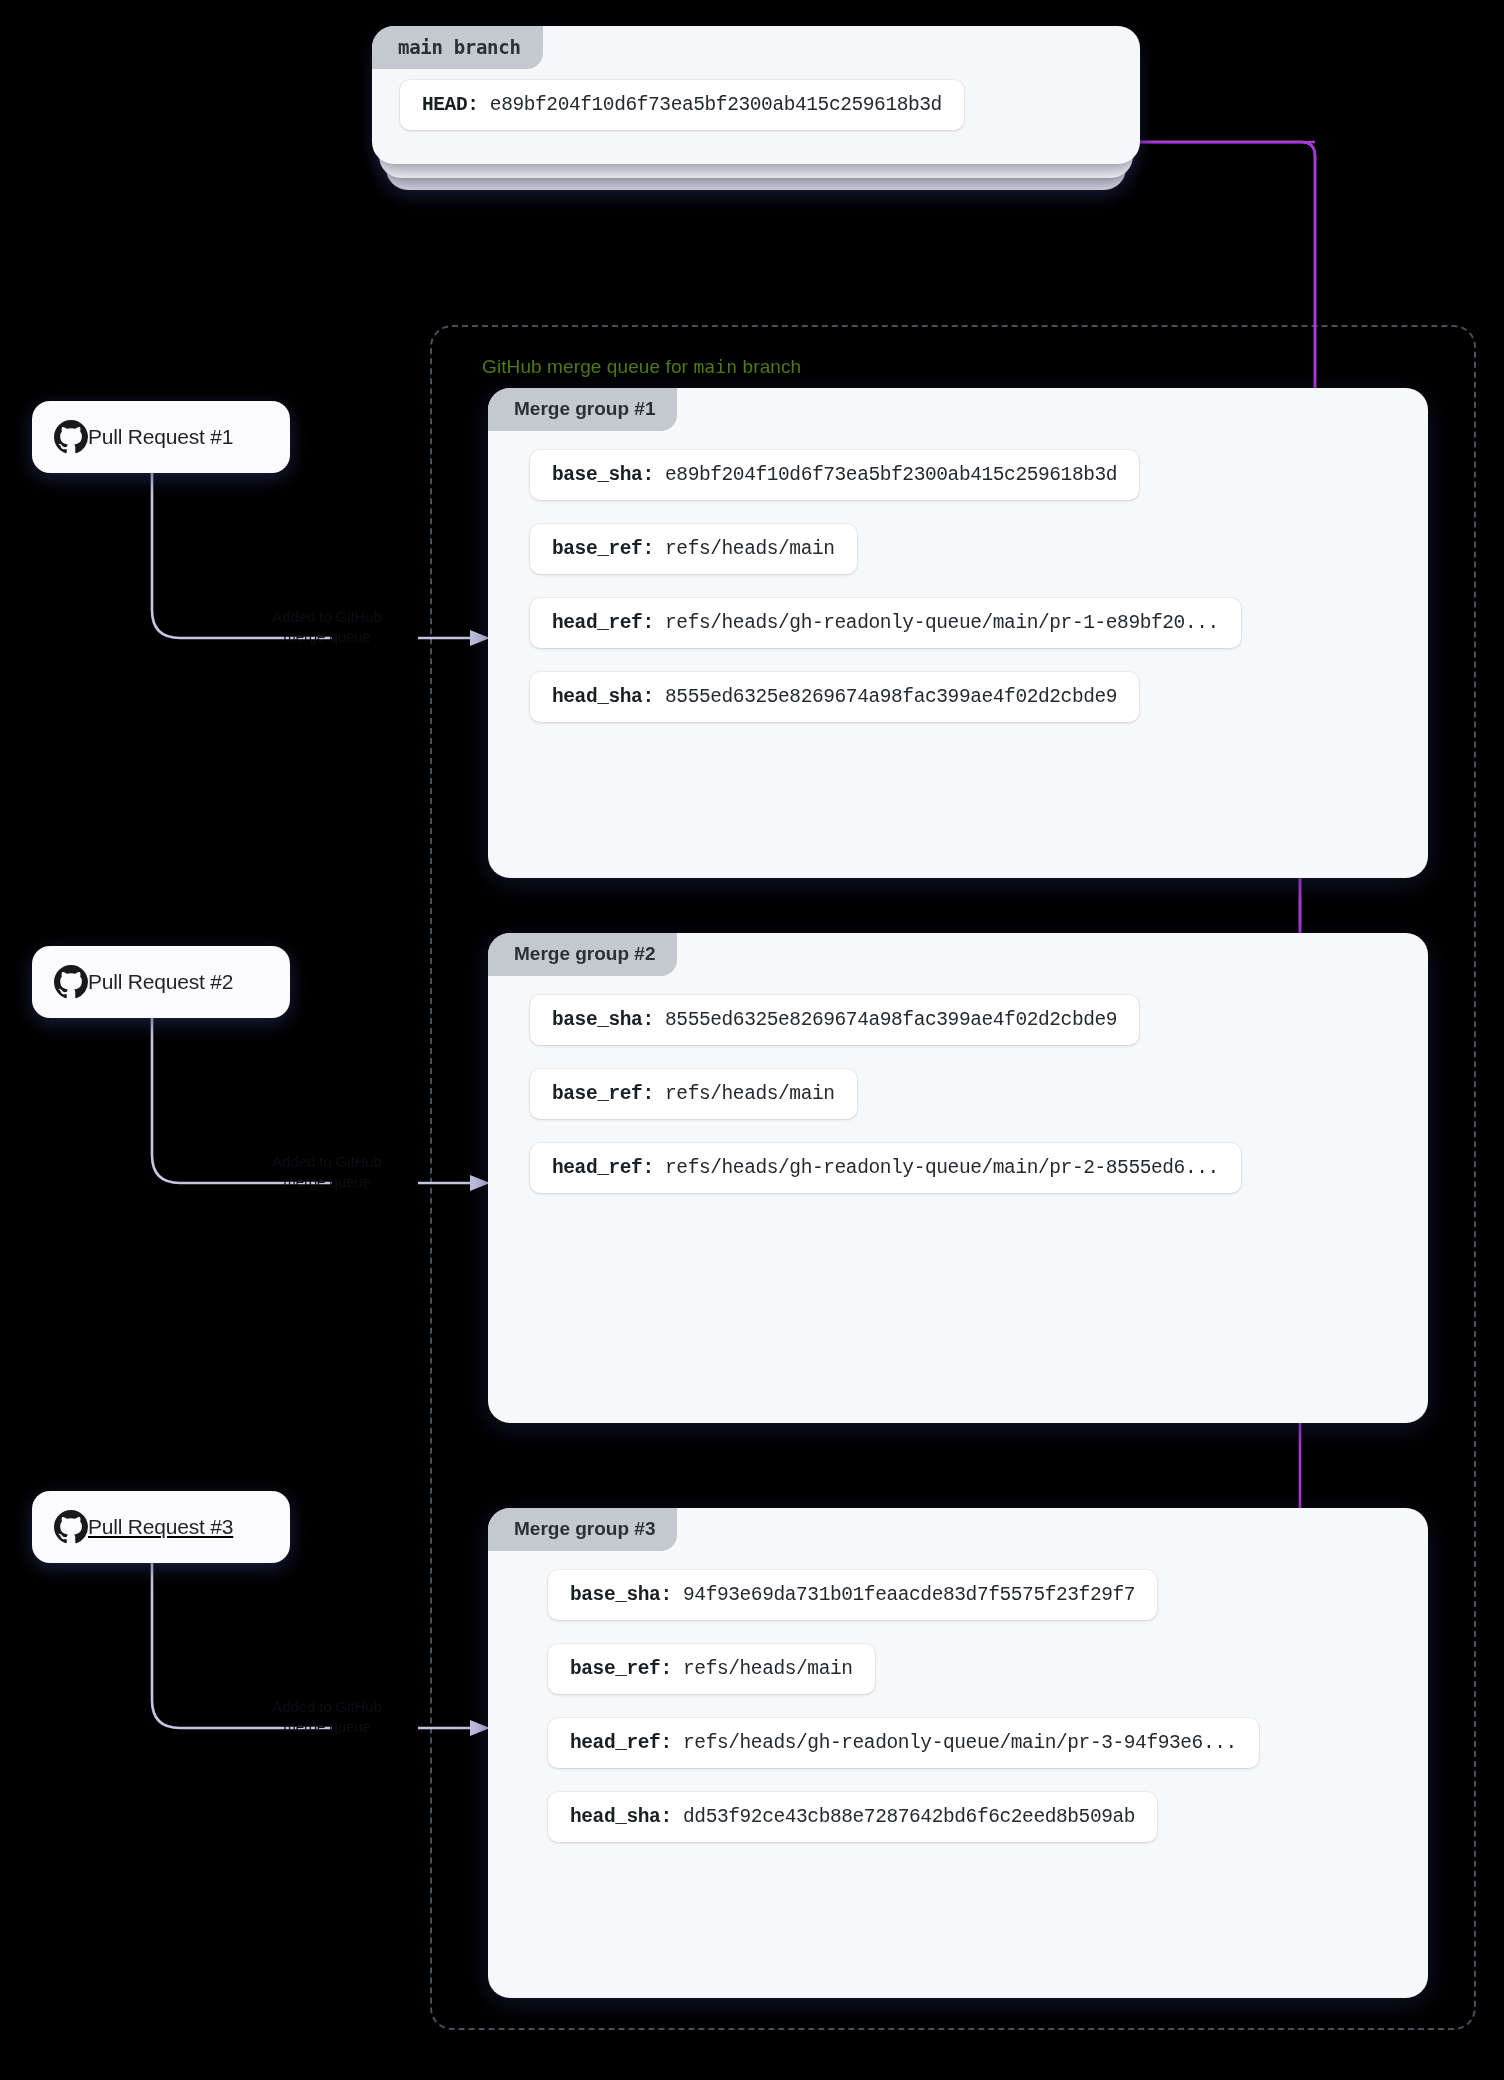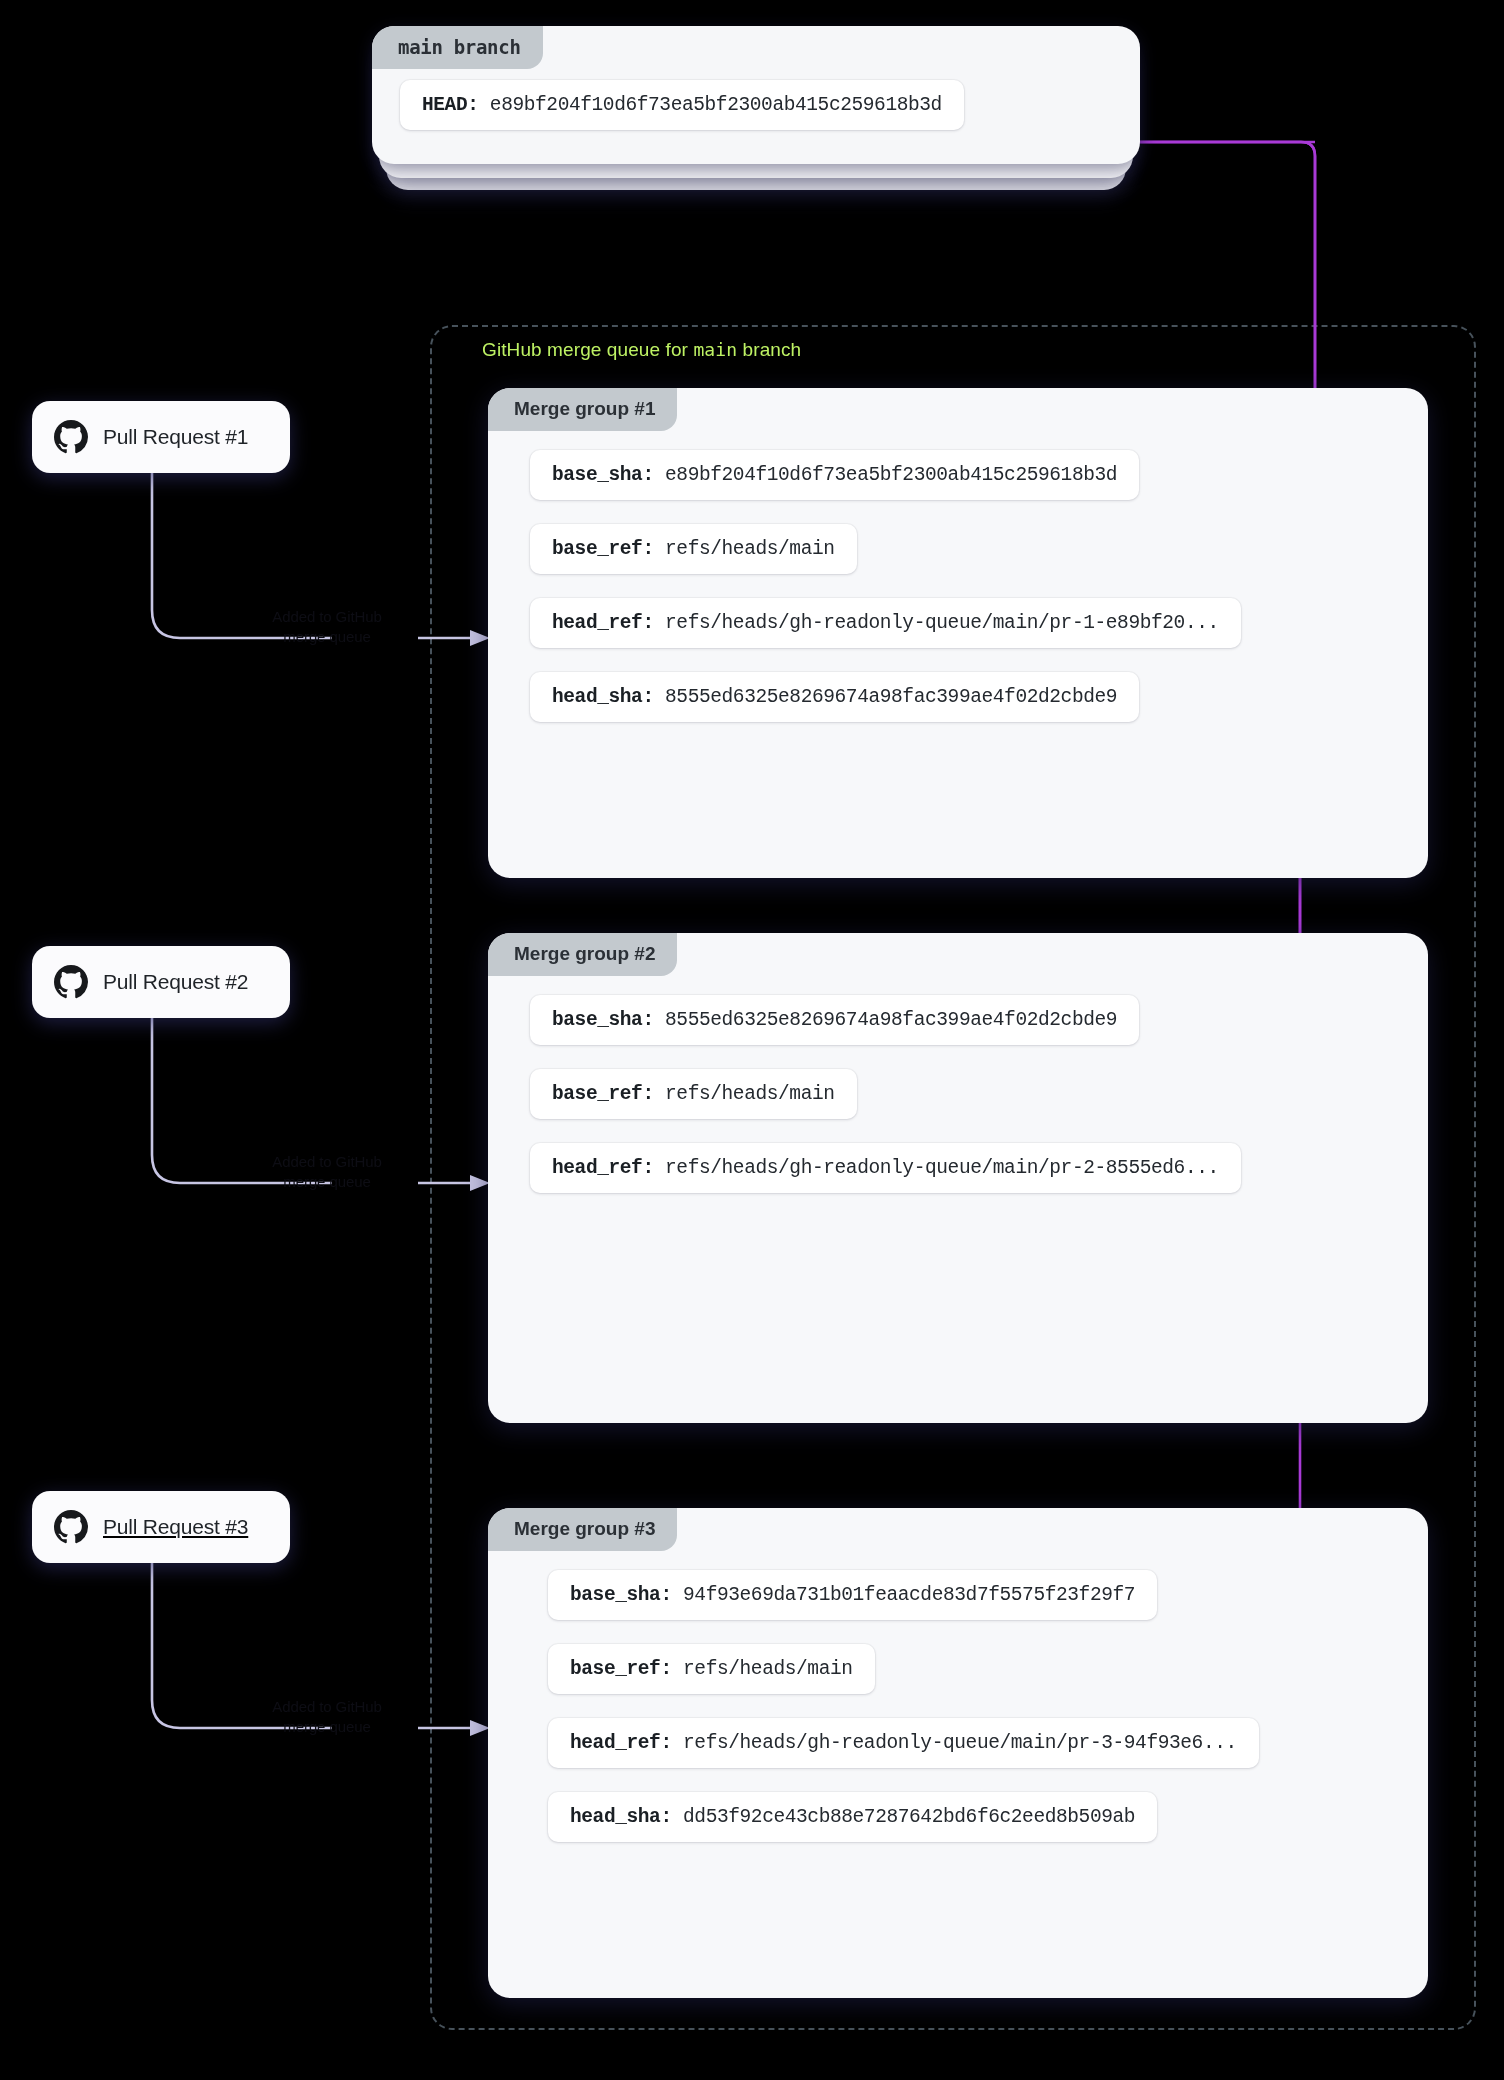--- a/index.html
+++ b/index.html
@@ -85,22 +85,22 @@
     top: 325px;
     width: 1046px;
     height: 1705px;
     border: 2px dashed #47525b;
     border-radius: 22px;
     z-index: 2;
   }
   .queue-title {
     position: absolute;
     left: 50px;
-    top: 12px;
-    color: #bef264;
+    top: 29px;
+    color: #4d7c0f;
     font-size: 19px;
     letter-spacing: 0.1px;
   }
   .queue-title .mono { font-family: "DejaVu Sans Mono", monospace; font-size: 18px; }
 
   
   .mg-card {
     position: absolute;
     left: 488px;
     width: 940px;
@@ -120,21 +120,20 @@
   
   .pr-pill {
     position: absolute;
     left: 32px;
     width: 258px;
     height: 72px;
     background: #fbfbfd;
     border-radius: 18px;
     display: flex;
     align-items: center;
-    gap: 15px;
     padding-left: 22px;
     box-shadow: 0 5px 20px rgba(50,50,110,0.6);
     z-index: 10;
   }
   .pr-pill .label {
     font-size: 21px;
     color: #1f2328;
     font-weight: 400;
     letter-spacing: -0.2px;
   }

